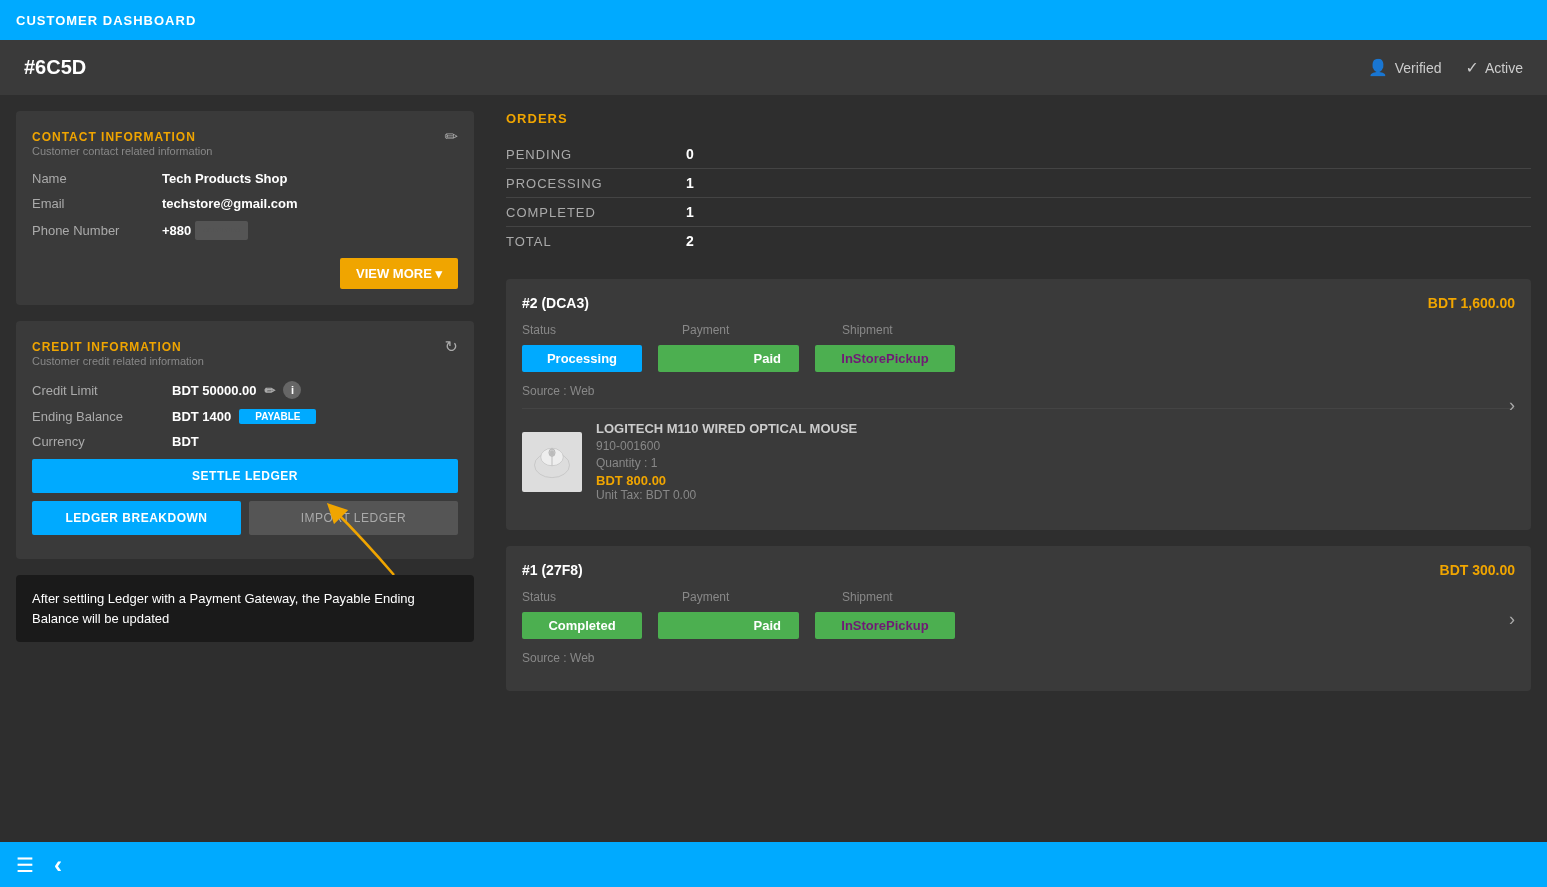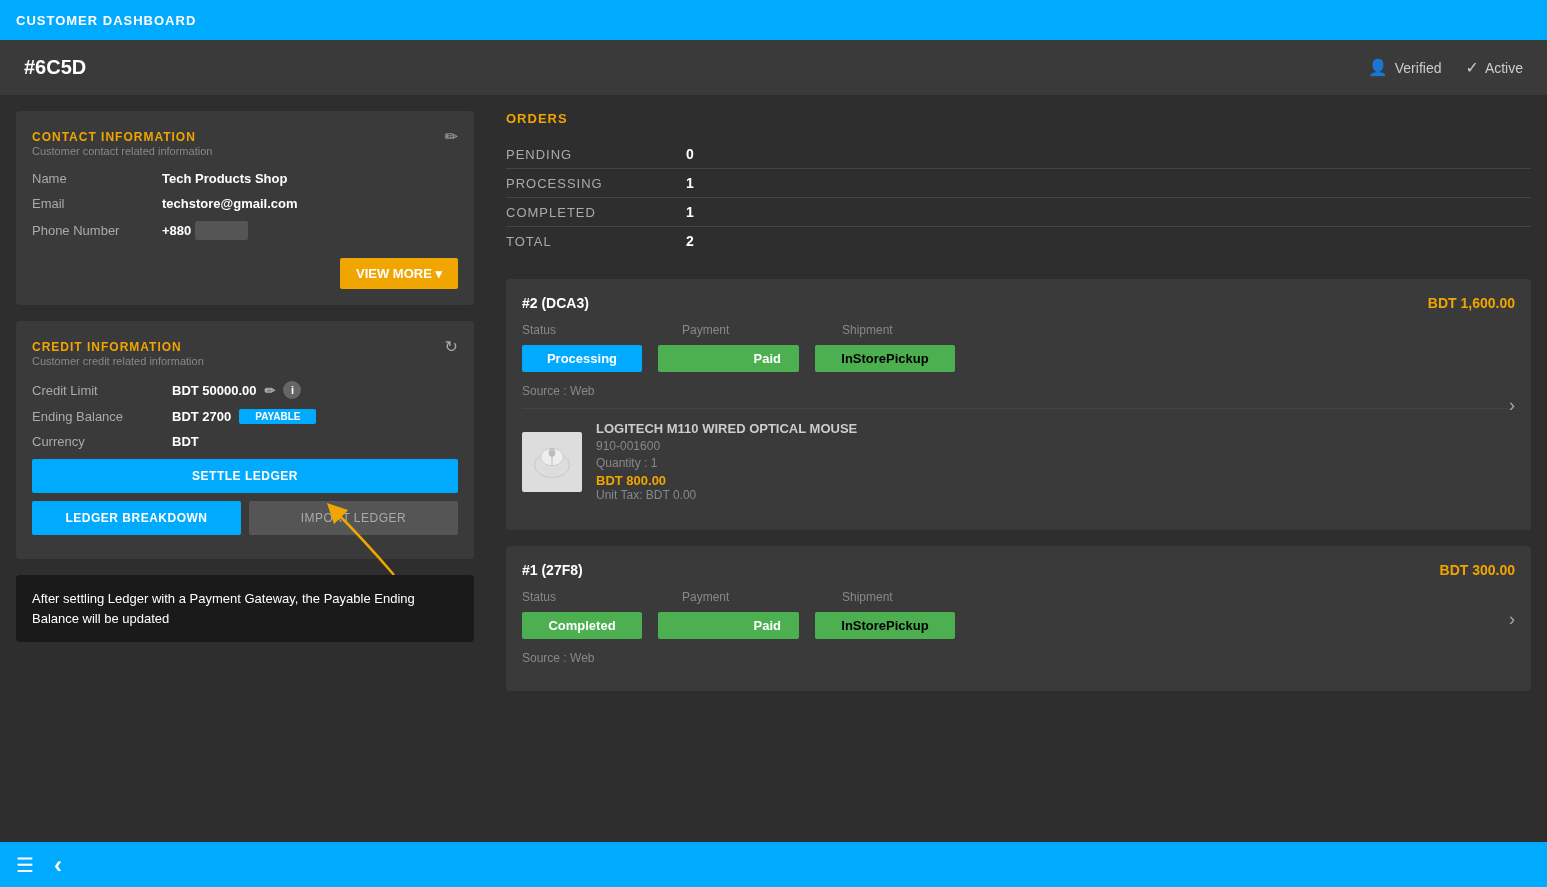--- a/index.html
+++ b/index.html
@@ -334,21 +334,21 @@
       padding: 2px 18px;
       font-size: 13px;
       font-weight: bold;
       cursor: pointer;
       border-radius: 2px;
       width: 141px;
       text-align: right;
     }
     .status-btn-pickup {
       background: #4caf50;
-      color: #000000;
+      color: #701a75;
       border: none;
       padding: 6px 18px;
       font-size: 13px;
       font-weight: bold;
       cursor: pointer;
       border-radius: 2px;
       width: 140px;
     }
     .order-source {
       color: #888;
@@ -478,21 +478,21 @@
         <span class="credit-value">
           <span>BDT 50000.00</span>
           <span class="edit-pencil">✏</span>
           <span class="info-circle">i</span>
         </span>
       </div>
 
       <div class="credit-row">
         <span class="credit-label">Ending Balance</span>
         <span class="credit-value">
-          <span>BDT 2700</span>
+          <span>BDT 1400</span>
           <span class="payable-badge">PAYABLE</span>
         </span>
       </div>
 
       <div class="credit-row">
         <span class="credit-label">Currency</span>
         <span class="credit-value">BDT</span>
       </div>
 
       <div class="btn-row">

